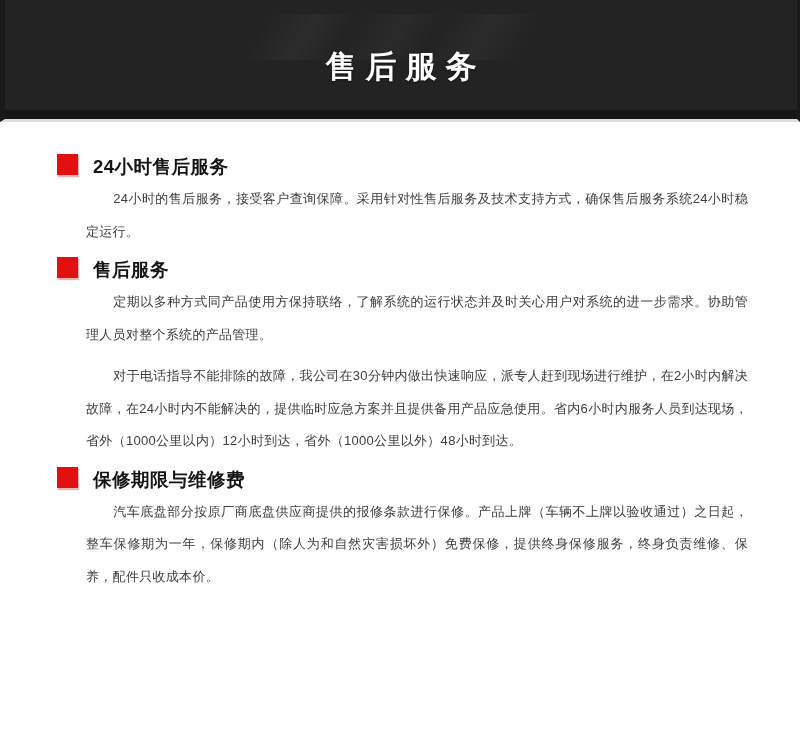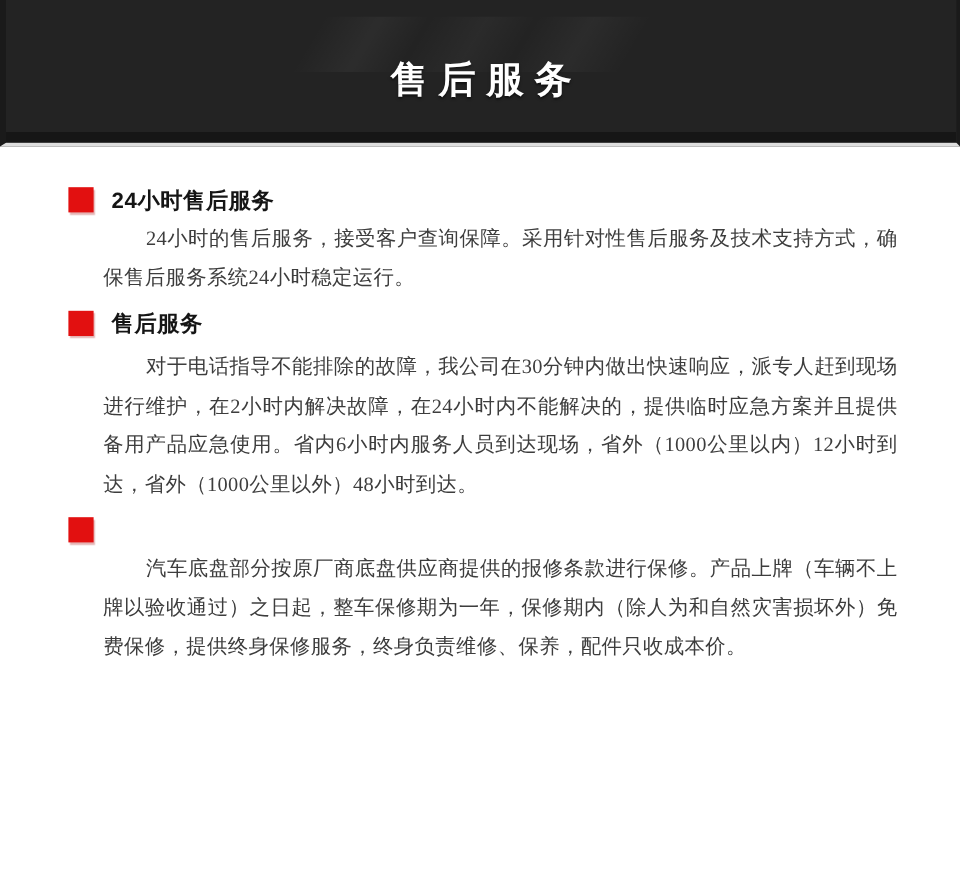--- a/index.html
+++ b/index.html
@@ -58,47 +58,45 @@
     text-shadow: 0 1px 2px rgba(0,0,0,0.55);
   }
 
   
   .content {
     padding: 32px 52px 10px 86px;
   }
   .section + .section { margin-top: 9px; }
   .section-header {
     display: flex;
-    align-items: center;
     gap: 15px;
     margin-left: -29px;
     margin-bottom: 5px;
     height: 24px;
   }
   .bullet {
     width: 21px;
     height: 21px;
     background: #e21010;
     box-shadow: 1px 2px 1px rgba(180,40,40,0.35);
     flex: 0 0 auto;
   }
   .section-title {
     font-size: 18.5px;
     font-weight: bold;
     color: #151515;
     letter-spacing: 0.5px;
   }
   .section p {
-    font-size: 17px;
+    font-size: 13px;
     color: #3d3d3d;
     line-height: 32.5px;
     text-indent: 2.1em;
     text-align: justify;
     letter-spacing: 0.3px;
-    font-family: Liberation Serif, serif;
   }
 </style>
 </head>
 <body>
 
 <div class="page">
 
   <header class="banner">
     <div class="watermark"></div>
     <h1 class="title">售后服务</h1>
@@ -112,27 +110,29 @@
         <h2 class="section-title">24小时售后服务</h2>
       </div>
     <p>24小时的售后服务，接受客户查询保障。采用针对性售后服务及技术支持方式，确保售后服务系统24小时稳定运行。</p>
       </section>
 
     <section class="section">
       <div class="section-header">
         <span class="bullet"></span>
         <h2 class="section-title">售后服务</h2>
       </div>
+    <p>定期以多种方式同产品使用方保持联络，了解系统的运行状态并及时关心用户对系统的进一步需求。协助管理人员对整个系统的产品管理。</p>
       </section>
 
     <section class="section">
         <p>对于电话指导不能排除的故障，我公司在30分钟内做出快速响应，派专人赶到现场进行维护，在2小时内解决故障，在24小时内不能解决的，提供临时应急方案并且提供备用产品应急使用。省内6小时内服务人员到达现场，省外（1000公里以内）12小时到达，省外（1000公里以外）48小时到达。</p>
       </section>
 
     <section class="section">
       <div class="section-header">
         <span class="bullet"></span>
+        <h2 class="section-title">保修期限与维修费</h2>
       </div>
     <p>汽车底盘部分按原厂商底盘供应商提供的报修条款进行保修。产品上牌（车辆不上牌以验收通过）之日起，整车保修期为一年，保修期内（除人为和自然灾害损坏外）免费保修，提供终身保修服务，终身负责维修、保养，配件只收成本价。</p>
       </section>
   </main>
 
 </div>
 
 </body></html>

